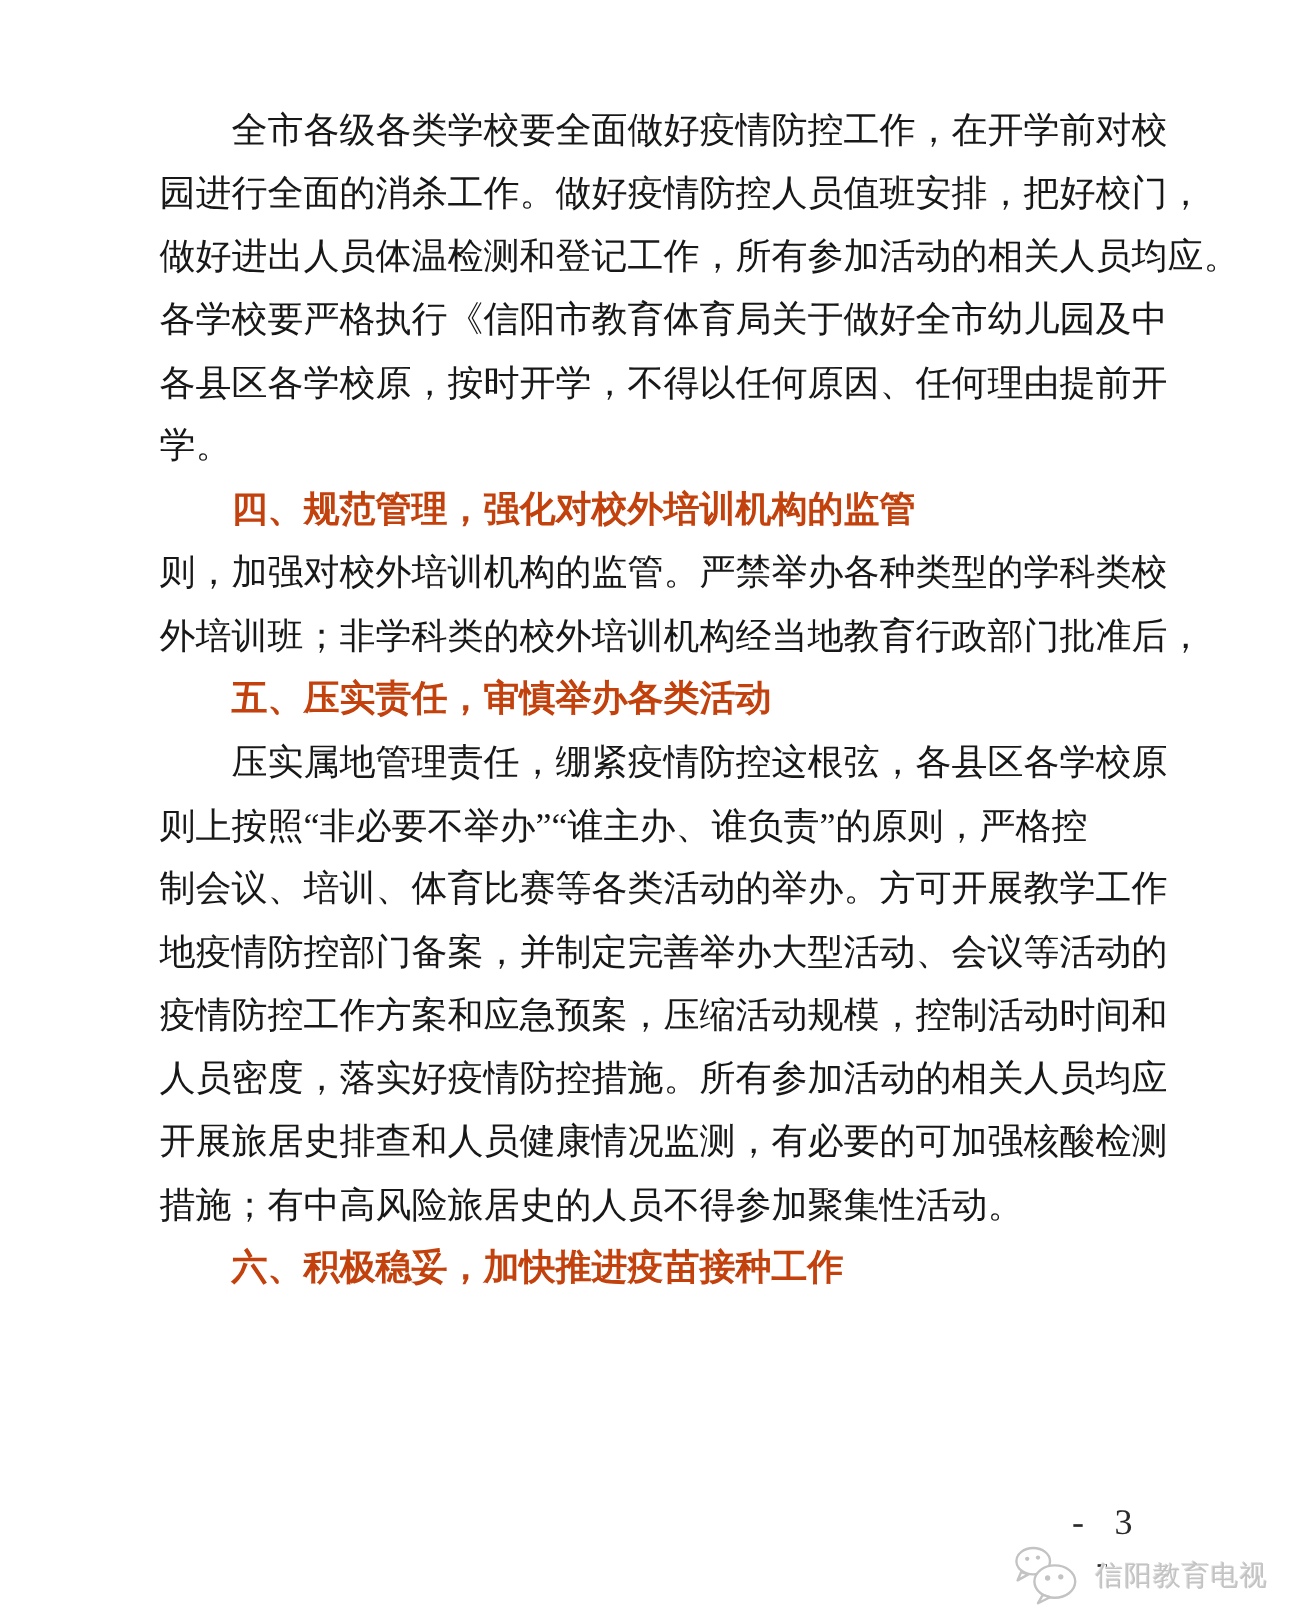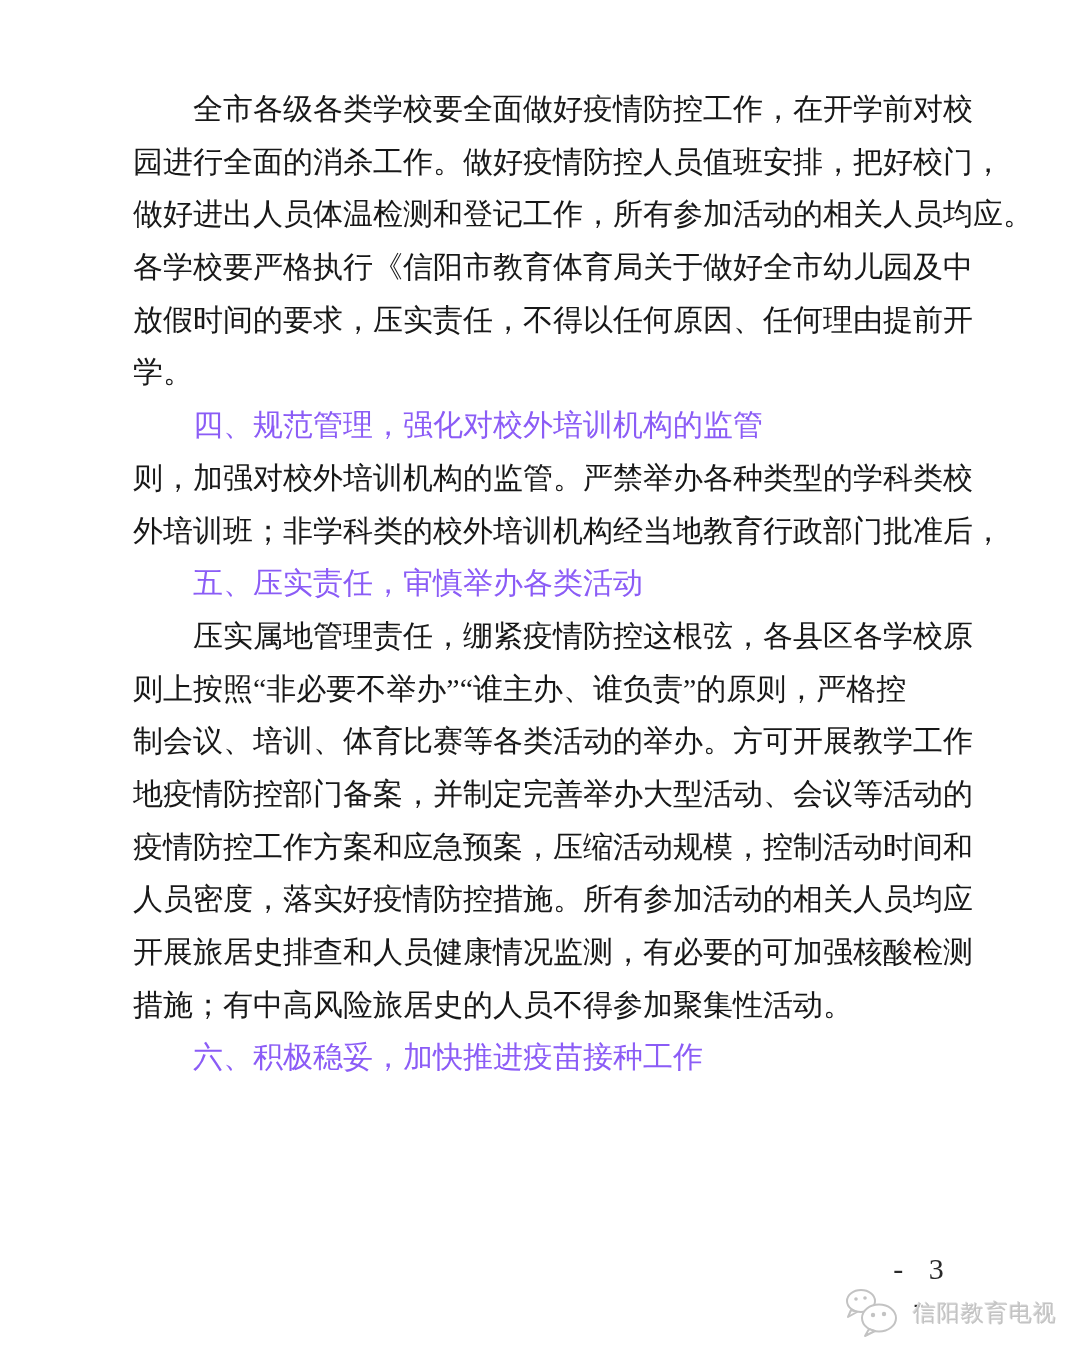--- a/index.html
+++ b/index.html
@@ -21,22 +21,22 @@
   .line {
     height: 52.7px;
     line-height: 52.7px;
     font-size: 30px;
     color: #181818;
     white-space: nowrap;
     letter-spacing: 0px;
   }
   .heading .line {
     font-family: "Liberation Sans", sans-serif;
-    font-weight: 400;
-    color: #8b5cf6;
+    font-weight: 700;
+    color: #c2410c;
   }
   .indent { text-indent: 60px; }
   .page-number {
     position: absolute;
     top: 1252px;
     left: 878px;
     width: 90px;
     text-align: center;
     font-size: 30px;
     letter-spacing: 9px;
@@ -66,21 +66,21 @@
 <body>
 
 <div class="page">
 
   <div class="content" id="doc-content">
       <div class="block paragraph">
         <div class="line indent">全市各级各类学校要全面做好疫情防控工作，在开学前对校</div>
         <div class="line">园进行全面的消杀工作。做好疫情防控人员值班安排，把好校门，</div>
         <div class="line">做好进出人员体温检测和登记工作，所有参加活动的相关人员均应。</div>
         <div class="line">各学校要严格执行《信阳市教育体育局关于做好全市幼儿园及中</div>
-        <div class="line">放假时间的要求，压实责任，不得以任何原因、任何理由提前开</div>
+        <div class="line">各县区各学校原，按时开学，不得以任何原因、任何理由提前开</div>
         <div class="line">学。</div>
       </div>
       <div class="block heading">
         <div class="line indent">四、规范管理，强化对校外培训机构的监管</div>
       </div>
       <div class="block paragraph">
         <div class="line">则，加强对校外培训机构的监管。严禁举办各种类型的学科类校</div>
         <div class="line">外培训班；非学科类的校外培训机构经当地教育行政部门批准后，</div>
       </div>
       <div class="block heading">

